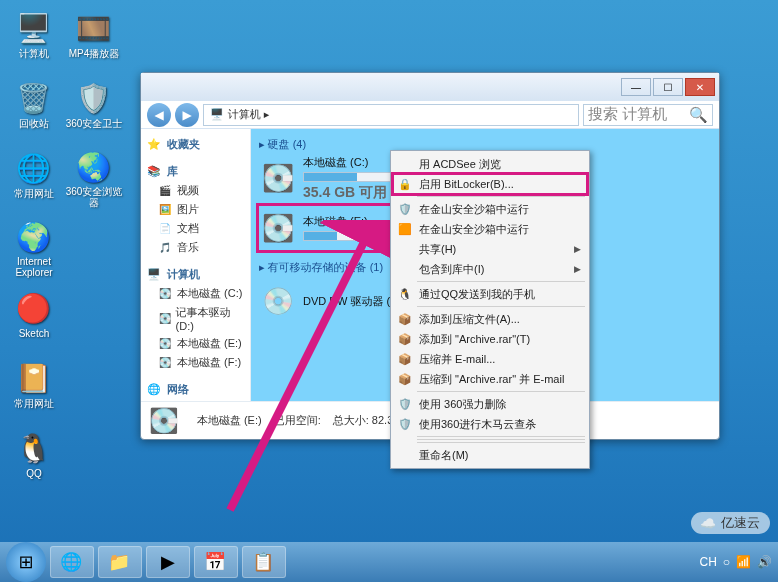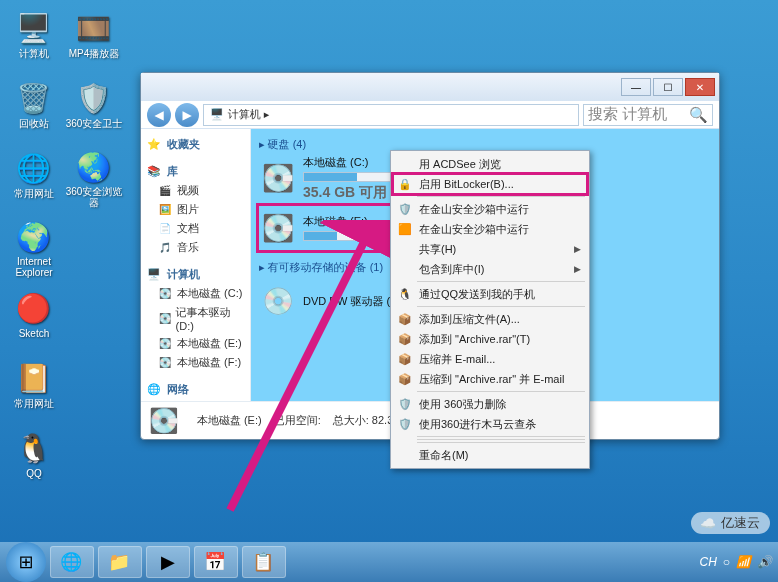--- a/index.html
+++ b/index.html
@@ -59,21 +59,21 @@
 .ctxsep { height: 1px; background: #d0d0d0; margin: 2px 2px 2px 24px; }
 .ctxitem.hl { outline: 3px solid #d61a83; outline-offset: -1px; }
 
 
 .anno-arrow { position: absolute; top: 220px; left: 210px; width: 190px; height: 300px; pointer-events: none; z-index: 40; }
 
 
 .taskbar { position: absolute; bottom: 0; left: 0; right: 0; height: 40px; background: linear-gradient(#6eaad8, #3a7cb5); display: flex; align-items: center; padding: 0 6px; }
 .start { width: 40px; height: 40px; border-radius: 50%; background: radial-gradient(#8fd0ff,#2a7bc0); display: flex; align-items: center; justify-content: center; cursor: pointer; font-size: 18px; }
 .tbtn { width: 44px; height: 32px; margin-left: 4px; background: rgba(255,255,255,.25); border: 1px solid rgba(255,255,255,.3); display: flex; align-items: center; justify-content: center; cursor: pointer; font-size: 18px; border-radius: 3px; }
-.tray { margin-left: auto; display: flex; align-items: center; gap: 6px; color: #fff; font-size: 10px; font-style: italic; }
+.tray { margin-left: auto; display: flex; align-items: center; gap: 6px; color: #fff; font-size: 10px; }
 .tray .tic { font-size: 12px; }
 
 
 .watermark { position: absolute; right: 8px; bottom: 48px; background: rgba(255,255,255,.6); padding: 2px 10px; border-radius: 12px; font-size: 13px; color: #333; display: flex; align-items: center; gap: 4px; }
 </style>
 </head>
 <body>
 
 <div class="desktop-icons">
   <div class="row">

